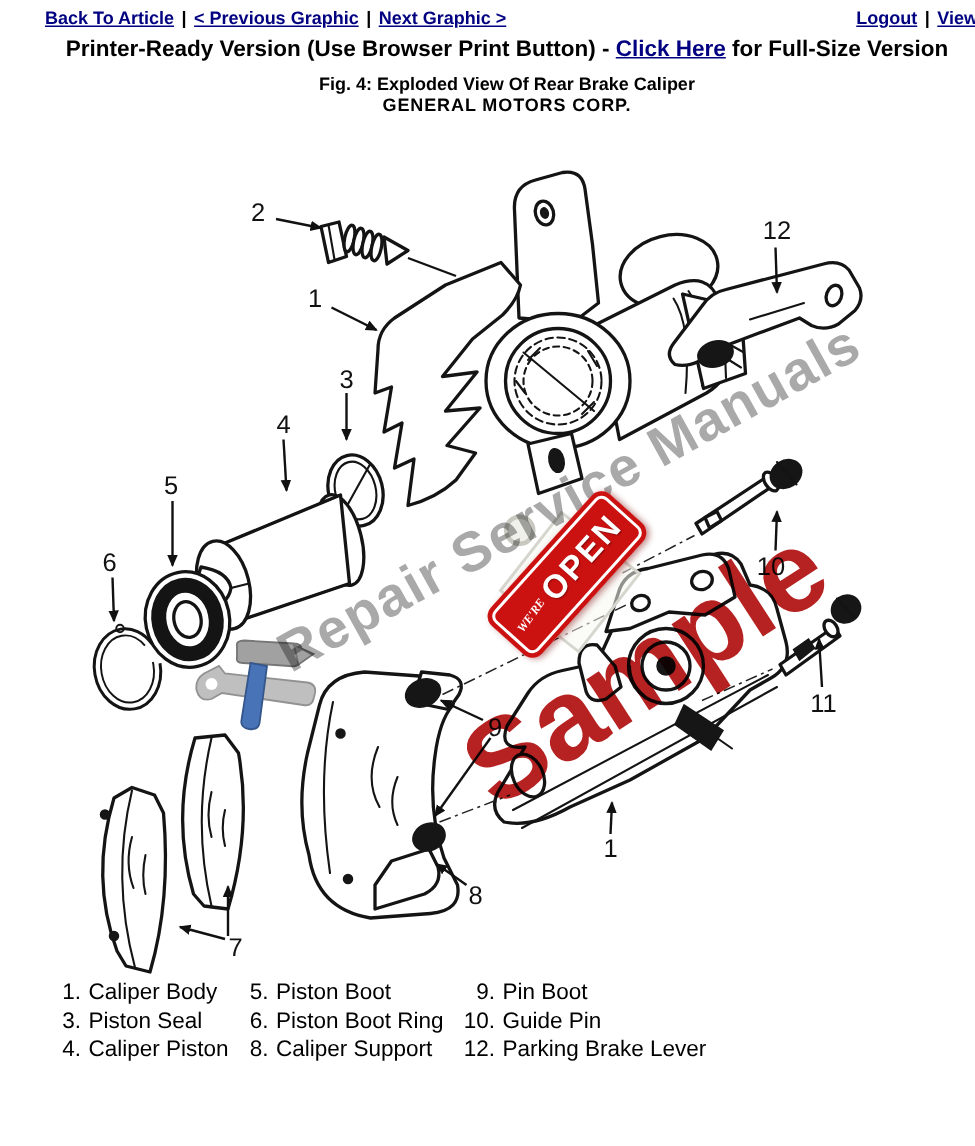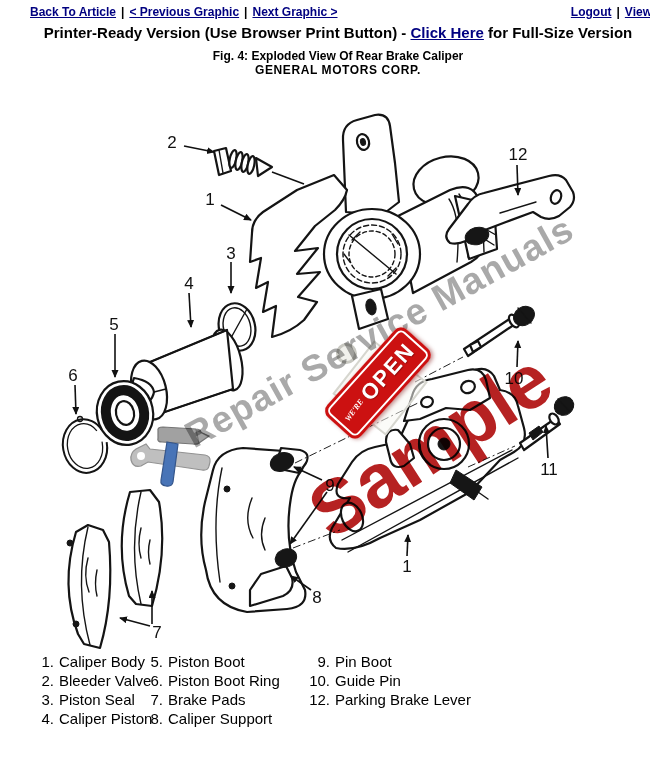--- a/index.html
+++ b/index.html
@@ -40,21 +40,21 @@
   .badge{position:absolute;left:319px;top:360px;width:118px;height:46px;background:#cc1111;
          border-radius:9px;transform:rotate(-48deg);display:flex;align-items:center;justify-content:center;
          box-shadow:inset 0 0 0 3px #cc1111, inset 0 0 0 5px #ffffff, 1px 2px 4px rgba(120,0,0,.45);}
   .badge .were{font-size:8px;font-style:italic;font-weight:bold;color:#fff;margin-right:4px;
                font-family:"Liberation Serif",serif;transform:rotate(-6deg);}
   .badge .open{font-size:22px;font-weight:bold;color:#fff;letter-spacing:1.5px;
                text-shadow:0 1px 1px rgba(90,0,0,.6);}
   
   .parts{position:absolute;top:652px;left:0;width:650px;font-size:15px;}
   .pcol{position:absolute;top:0;}
-  .pcol.c0{left:30px;} .pcol.c1{left:139px;} .pcol.c2{left:298px;}
+  .pcol.c0{left:30px;} .pcol.c1{left:155px;} .pcol.c2{left:298px;}
   .part-row{line-height:19px;white-space:nowrap;}
   .pnum{display:inline-block;width:24px;text-align:right;}
   .pcol.c2 .pnum{width:32px;}
   .pname{margin-left:5px;}
   .doc-code{position:absolute;left:40px;top:774px;font-size:12.5px;}
 </style>
 </head>
 <body>
 
 <div class="page">
@@ -254,28 +254,26 @@
   <div class="wm-text">Repair Service Manuals</div>
   <div class="wm-sample">Sample</div>
   <div class="badge">
     <span class="were">WE'RE</span>
     <span class="open">OPEN</span>
   </div>
 
   <div class="parts">
     <div class="pcol c0">
         <div class="part-row"><span class="pnum">1.</span><span class="pname">Caliper Body</span></div>
-        <div class="part-row"><span class="pnum">2.</span><span class="pname">Bleeder Valve</span></div>
         <div class="part-row"><span class="pnum">3.</span><span class="pname">Piston Seal</span></div>
         <div class="part-row"><span class="pnum">4.</span><span class="pname">Caliper Piston</span></div>
       </div>
     <div class="pcol c1">
         <div class="part-row"><span class="pnum">5.</span><span class="pname">Piston Boot</span></div>
         <div class="part-row"><span class="pnum">6.</span><span class="pname">Piston Boot Ring</span></div>
-        <div class="part-row"><span class="pnum">7.</span><span class="pname">Brake Pads</span></div>
         <div class="part-row"><span class="pnum">8.</span><span class="pname">Caliper Support</span></div>
       </div>
     <div class="pcol c2">
         <div class="part-row"><span class="pnum">9.</span><span class="pname">Pin Boot</span></div>
         <div class="part-row"><span class="pnum">10.</span><span class="pname">Guide Pin</span></div>
         <div class="part-row"><span class="pnum">12.</span><span class="pname">Parking Brake Lever</span></div>
       </div>
   </div>
   <div class="doc-code">G92B04013</div>
 

